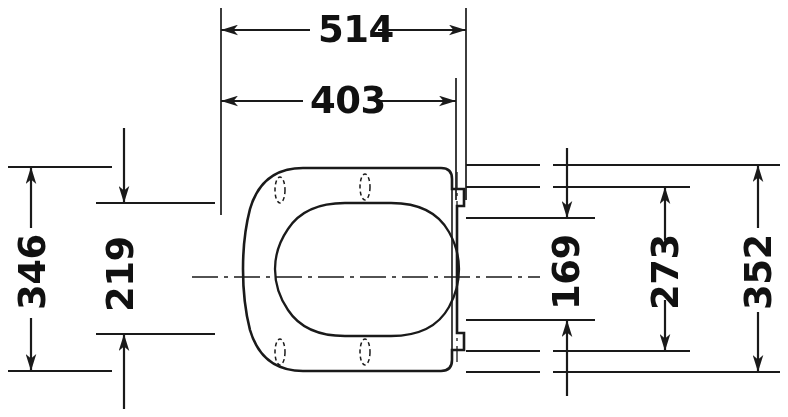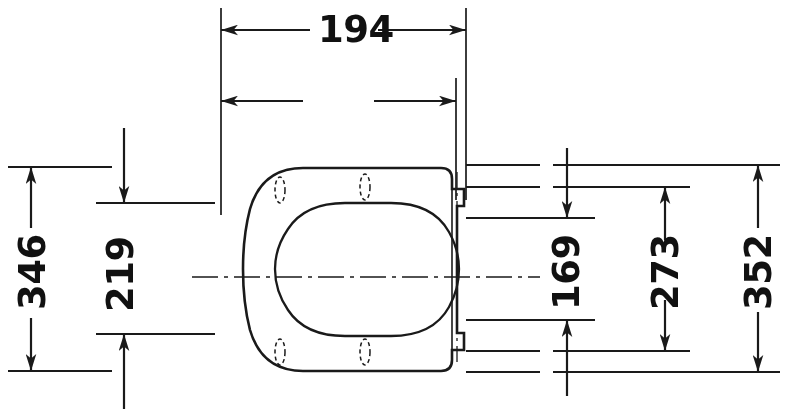--- a/index.html
+++ b/index.html
@@ -201,22 +201,23 @@
       </g>
 
       <g>
         <path d="M 758,165 L 758,228" stroke-width="2.2" marker-end="url(#arrL)" transform="rotate(180 758 196.5)"></path>
         <path d="M 758,312 L 758,372" stroke-width="2.2" marker-end="url(#arrR)"></path>
       </g>
 
     </g>
   </svg>
 
-  <div class="dimtext horiz" style="left:318px; top:11px;">194</div>
-
+  <div class="dimtext horiz" style="left:318px; top:11px;">514</div>
+
+  <div class="dimtext horiz" style="left:310px; top:82px;">403</div>
 
   <div class="dimtext vert" style="left:14px; top:310px;">346</div>
 
   <div class="dimtext vert" style="left:102px; top:312px;">219</div>
 
   <div class="dimtext vert" style="left:548px; top:310px;">169</div>
 
   <div class="dimtext vert" style="left:647px; top:310px;">273</div>
 
   <div class="dimtext vert" style="left:740px; top:310px;">352</div>

